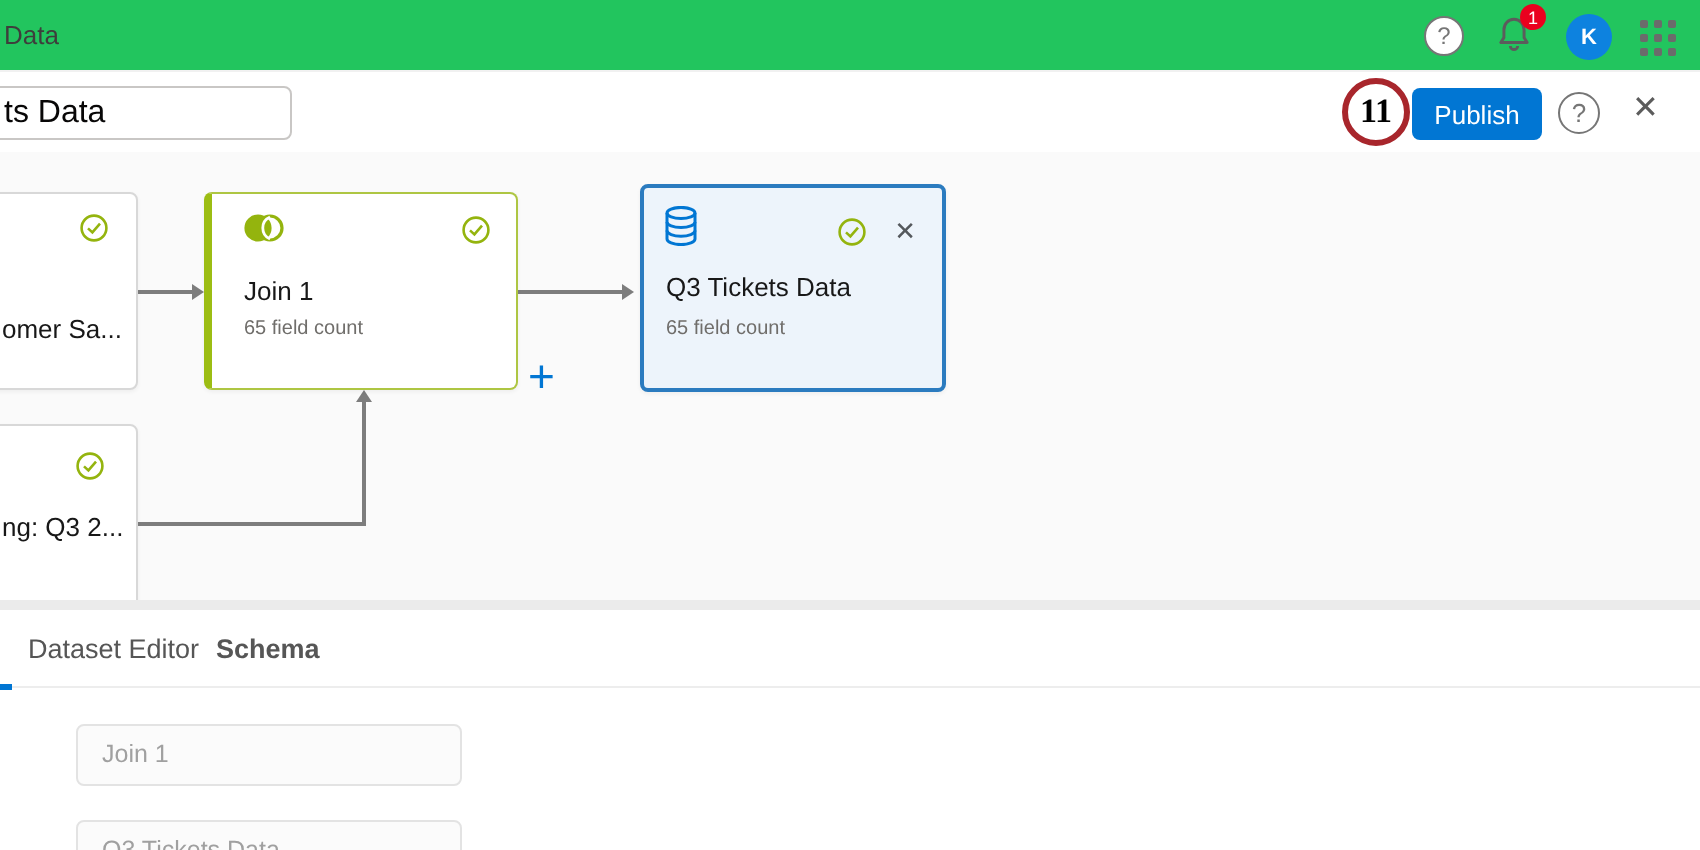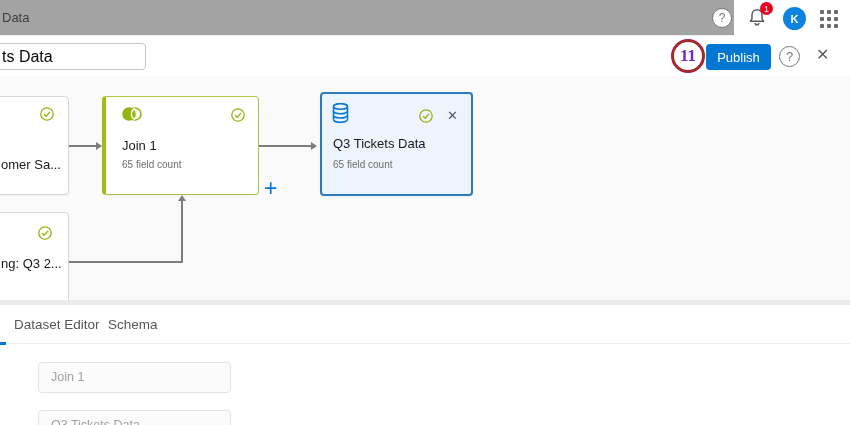--- a/index.html
+++ b/index.html
@@ -1,22 +1,22 @@
 <!DOCTYPE html>
 <html><head>
 <meta charset="utf-8">
 <style>
   * { margin:0; padding:0; box-sizing:border-box; }
   html,body { width:850px; height:425px; overflow:hidden; background:#fff;
               font-family:"Liberation Sans", sans-serif; }
   .abs { position:absolute; }
 
   
-  #topbar { position:absolute; left:0; top:0; width:734px; height:36px;
-            background:#a3a3a3; border-bottom:1px solid #f1f1f1; }
+  #topbar { position:absolute; left:0; top:0; width:850px; height:36px;
+            background:#22c55e; border-bottom:1px solid #f1f1f1; }
   .breadcrumb { position:absolute; left:2px; top:10px; font-size:13px; color:#3e3e3c; }
   .round-help { border:1.4px solid #767676; border-radius:50%; color:#767676;
                 display:flex; align-items:center; justify-content:center;
                 font-size:12px; background:#fff; cursor:pointer; }
   #topbar-help { left:712px; top:8px; width:20px; height:20px; }
   #bell-wrap { left:746px; top:6px; width:24px; height:24px; cursor:pointer; }
   #bell-badge { position:absolute; left:14px; top:-4px; min-width:13px; height:13px;
                 background:#ea001e; border-radius:8px; color:#fff; font-size:9px;
                 display:flex; align-items:center; justify-content:center; padding:0 3px; }
   #avatar { left:783px; top:7px; width:23px; height:23px; border-radius:50%;
@@ -26,21 +26,21 @@
             display:grid; grid-template-columns:repeat(3,1fr); gap:3.5px; padding:1px; }
   #waffle span { width:3.5px; height:3.5px; background:#6b6b6b; border-radius:1px; }
 
   
   #toolbar { position:absolute; left:0; top:37px; width:828px; height:39px; background:#fff; }
   #name-input { position:absolute; left:-10px; top:6px; width:156px; height:27px;
                 border:1px solid #c9c7c5; border-radius:4px; background:#fff;
                 padding-left:11px; font-size:16px; color:#080707;
                 font-family:"Liberation Sans", sans-serif; }
   #annotation { position:absolute; left:671px; top:2px; width:34px; height:34px;
-                border:3px solid #a8262c; border-radius:50%; color:#6d28d9;
+                border:3px solid #a8262c; border-radius:50%; color:#000000;
                 font-family:"Liberation Serif", serif; font-size:17px; font-weight:600;
                 display:flex; align-items:center; justify-content:center; }
   #publish-btn { position:absolute; left:706px; top:7px; width:65px; height:26px;
                  background:#0176d3; border:none; border-radius:4px; color:#fff;
                  font-size:13px; cursor:pointer; font-family:"Liberation Sans", sans-serif; }
   #toolbar-help { left:779px; top:9px; width:21px; height:21px; font-size:13px; }
   #toolbar-close { position:absolute; left:816px; top:10px; font-size:16px;
                    color:#5c5c5c; cursor:pointer; line-height:1; }
 
   
@@ -68,21 +68,21 @@
               border-bottom:6px solid #7d7d7d; }
   #add-plus { position:absolute; left:264px; top:99px; font-size:23px; color:#0176d3;
               cursor:pointer; font-weight:400; }
   .x-ic { position:absolute; color:#54585c; font-size:13px; cursor:pointer; line-height:1; }
 
   
   #panel { position:absolute; left:0; top:305px; width:850px; height:120px; background:#fff;padding-left:40px; }
   .tab { position:absolute; top:12px; font-size:13.5px; color:#565656; cursor:pointer;
          white-space:nowrap; }
   #tab-editor { left:14px; }
-  #tab-schema { left:108px; }
+  #tab-schema { left:108px;font-weight:bold; }
   #tab-rail { position:absolute; left:0; top:38px; width:850px; height:1px; background:#ededed; }
   #tab-active-bar { position:absolute; left:0; top:37px; width:6px; height:3px; background:#0176d3; }
   .panel-field { position:absolute; left:38px; width:193px; height:31px;
                  background:#fbfbfb; border:1px solid #e3e3e3; border-radius:4px;
                  font-size:12.5px; color:#a0a0a0; line-height:29px; padding-left:12px;
                  white-space:nowrap; overflow:hidden; }
   #panel-field-1 { top:57px; }
   #panel-field-2 { top:105px; }
 </style>
 </head>

